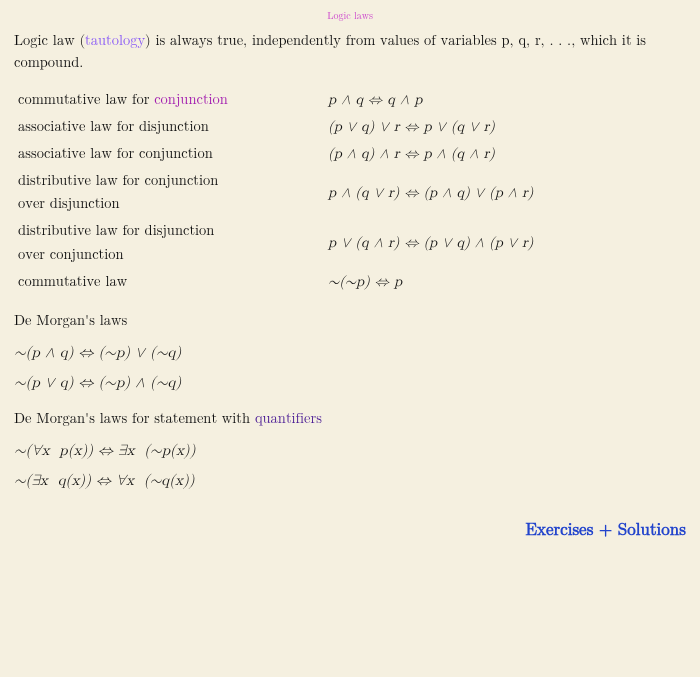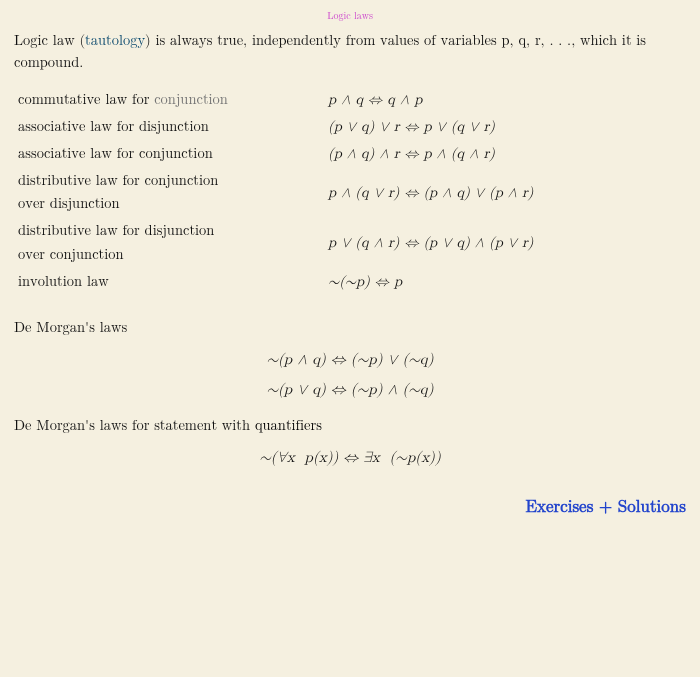--- a/index.html
+++ b/index.html
@@ -16,22 +16,22 @@
       text-align: center;
       color: #cc44cc;
       font-size: 10px;
       margin-bottom: 8px;
     }
     .intro-text {
       font-size: 14.5px;
       line-height: 1.5;
       margin-bottom: 12px;
     }
-    .tautology { color: #0c4a6e; }
-    .quantifiers-link { color: #000000; }
+    .tautology { color: #8b5cf6; }
+    .quantifiers-link { color: #4c1d95; }
     .exercises-link { color: #2244cc; font-weight: bold; font-size: 17px; }
 
     table.laws-table {
       border-collapse: collapse;
       width: 100%;
       margin-bottom: 4px;
     }
     table.laws-table td {
       vertical-align: top;
       padding: 2px 4px;
@@ -39,29 +39,28 @@
       line-height: 1.6;
     }
     td.law-name {
       width: 310px;
       color: #111;
     }
     td.law-formula {
       color: #111;
       font-style: italic;
     }
-    .conjunction-blue { color: #737373; }
+    .conjunction-blue { color: #a21caf; }
     .math { font-style: italic; }
     .section-title {
       font-size: 14.5px;
       margin-top: 10px;
       margin-bottom: 6px;
     }
     .centered-formulas {
-      text-align: center;
       margin: 8px 0 12px 0;
       font-style: italic;
       font-size: 15px;
       line-height: 2;
     }
     .exercises-section {
       text-align: right;
       margin-top: 24px;
     }
     .two-line-name {
@@ -116,45 +115,48 @@
     <tr>
       <td class="law-name two-line-name">
         distributive law for disjunction<br>over conjunction
       </td>
       <td class="law-formula math" style="vertical-align:middle;">
         <i>p</i> ∨ (<i>q</i> ∧ <i>r</i>) ⇔ (<i>p</i> ∨ <i>q</i>) ∧ (<i>p</i> ∨ <i>r</i>)
       </td>
     </tr>
 
     <tr>
-      <td class="law-name">involution law</td>
+      <td class="law-name">commutative law</td>
       <td class="law-formula math">
         ∼(∼<i>p</i>) ⇔ <i>p</i>
       </td>
     </tr>
 
   </tbody>
 </table>
 
-<div class="section-title" style="margin-top:24px;">De Morgan's laws</div>
+<div class="section-title" style="margin-top:17px;">De Morgan's laws</div>
 
 <div class="centered-formulas">
   <div class="math">
     ∼(<i>p</i> ∧ <i>q</i>) ⇔ (∼<i>p</i>) ∨ (∼<i>q</i>)
   </div>
   <div class="math">
     ∼(<i>p</i> ∨ <i>q</i>) ⇔ (∼<i>p</i>) ∧ (∼<i>q</i>)
   </div>
 </div>
 
 <div class="section-title" style="margin-top:6px;">
   <span>De Morgan's laws for statement with </span><span class="quantifiers-link">quantifiers</span>
 </div>
 
 <div class="centered-formulas">
   <div class="math">
     ∼(∀<i>x</i> &nbsp;<i>p</i>(<i>x</i>)) ⇔ ∃<i>x</i> &nbsp;(∼<i>p</i>(<i>x</i>))
   </div>
+  <div class="math">
+    ∼(∃<i>x</i> &nbsp;<i>q</i>(<i>x</i>)) ⇔ ∀<i>x</i> &nbsp;(∼<i>q</i>(<i>x</i>))
+  </div>
 </div>
 
 <div class="exercises-section">
   <span class="exercises-link">Exercises + Solutions</span>
 </div>
 
 </body></html>

